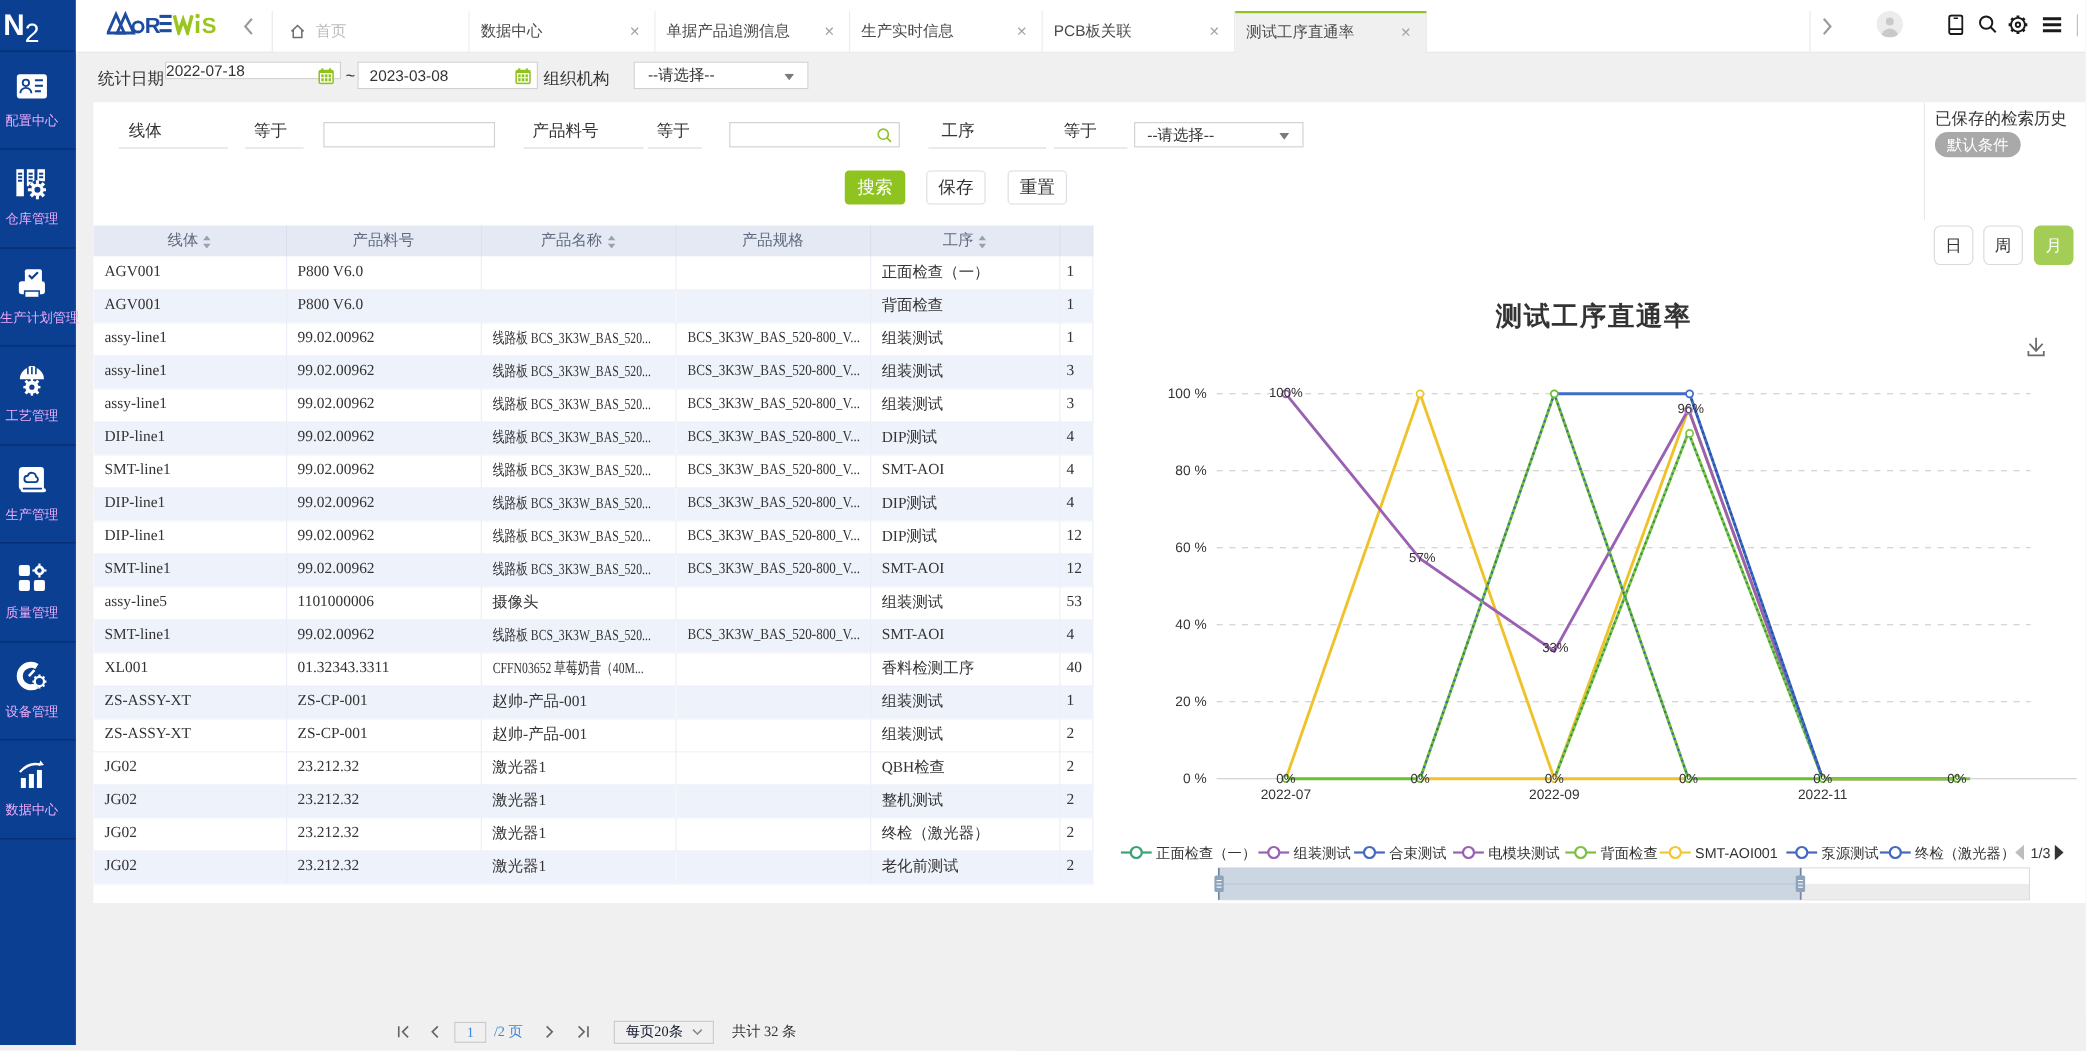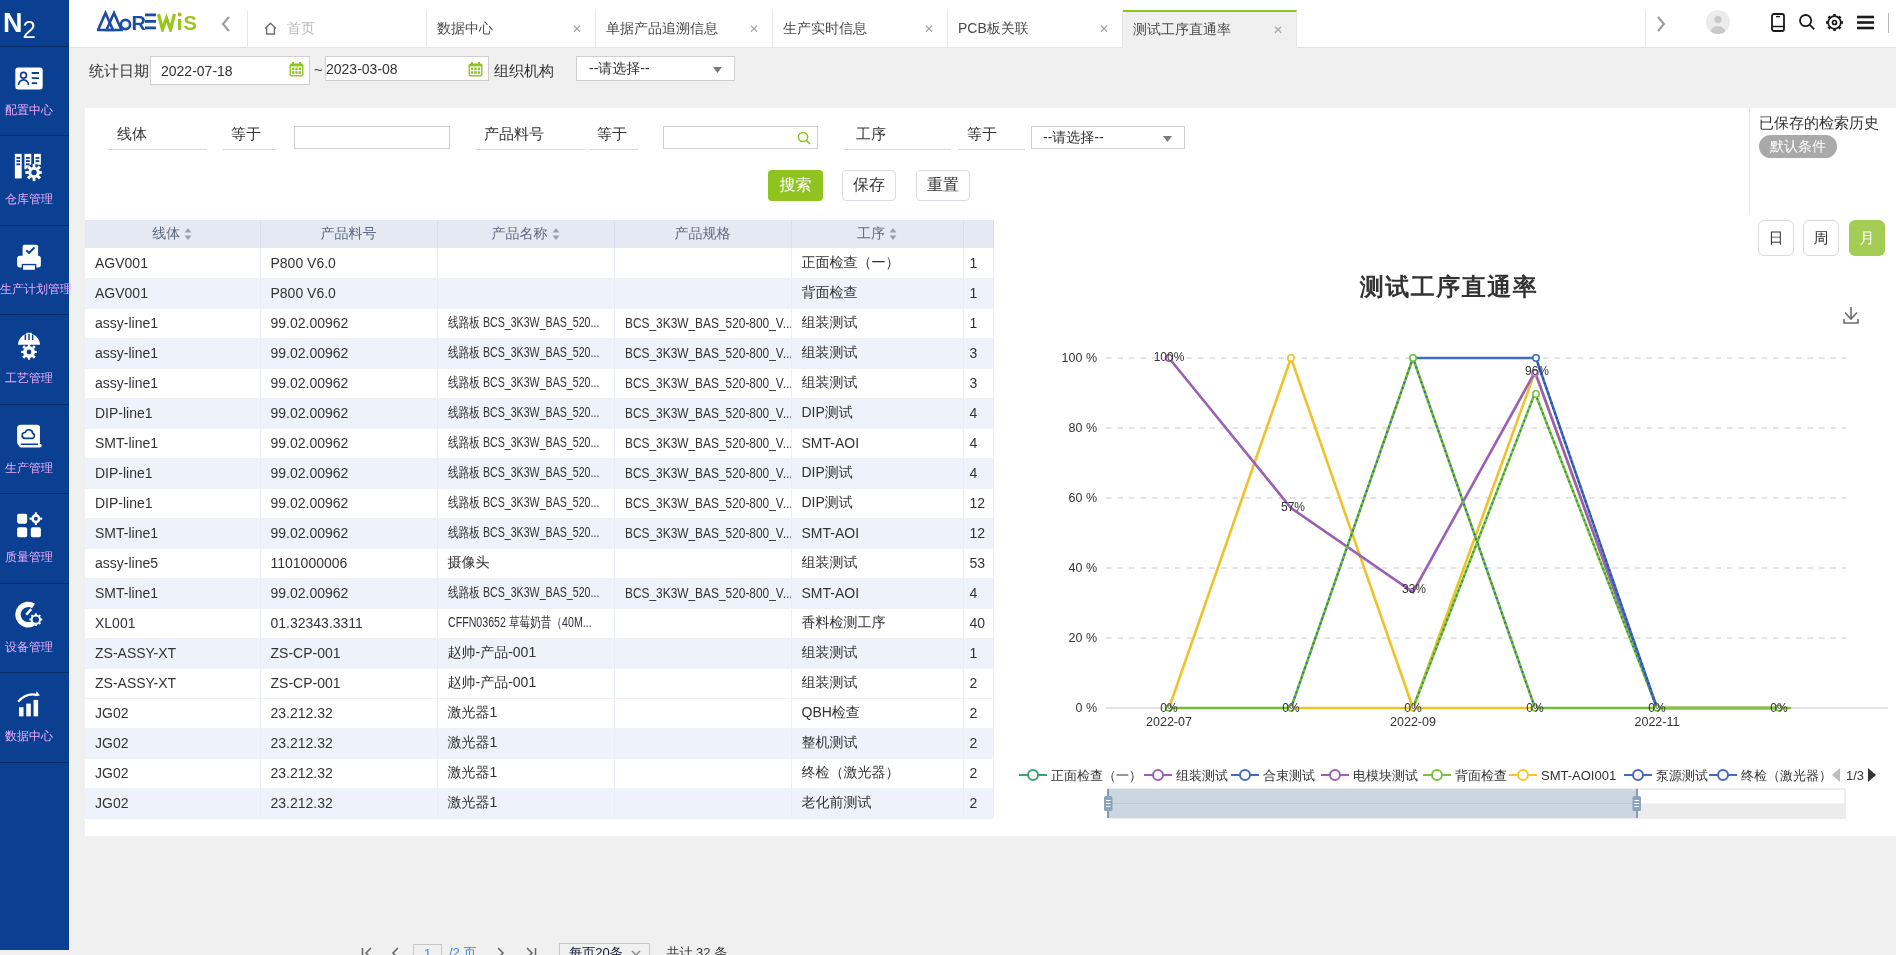--- a/index.html
+++ b/index.html
@@ -24,21 +24,21 @@
 .tab:first-child { border-left:1px solid #e8e8e8; }
 .tab .x { position:absolute; right:13px; color:#a3a3a3; font-size:12px; font-family:"Liberation Sans",sans-serif; }
 .tab.active { background:#f0f0f0; border-top:2px solid #8fc31f; border-bottom:none; }
 #tbright-border { position:absolute; left:1576px; top:10px; width:1px; height:37px; background:#e8e8e8; }
 
 
 .lbl15 { font-size:15px; color:#333; }
 .inputbox { position:absolute; background:#fff; border:1px solid #cfcfcf; font-size:14px; color:#333; display:flex; align-items:center; }
 
 
-#panel { left:85px; top:108px; width:1811px; height:728px; background:#fff; }
+#panel { left:85px; top:93px; width:1811px; height:728px; background:#fff;font-family:Liberation Serif, serif; }
 .ulabel { position:absolute; border-bottom:1px solid #d9d9d9; height:25px; font-size:15px; color:#333; }
 .btn { position:absolute; height:31px; border-radius:4px; font-size:16px; display:flex; align-items:center; justify-content:center; }
 
 
 #tbl { position:absolute; left:0px; top:112px; width:908px; border-collapse:collapse; table-layout:fixed; font-size:14px; }
 #tbl th { height:28px; background:#e4e9f4; color:#606a7e; font-weight:normal; border-right:1px solid #d9dfee; }
 #tbl td { height:30px; color:#333; border-right:1px solid #e9edf6; border-bottom:1px solid #eef1f8; padding-left:10px; white-space:nowrap; overflow:hidden; }
 #tbl tr.even td { background:#eef2fb; }
 #tbl td:last-child { padding-left:6px; }
 .caret { display:inline-block; vertical-align:middle; margin-left:4px; }
@@ -287,33 +287,33 @@
           <line x1="0" y1="2" x2="17" y2="2"></line>
           <line x1="0" y1="7.5" x2="17" y2="7.5"></line>
           <line x1="0" y1="13" x2="17" y2="13"></line>
         </g>
       </svg>
     <div style="position:absolute;left:1819px;top:13px;width:1px;height:20px;background:#bbb"></div>
   </div>
 
   <div class="abs" id="daterow" style="left:0;top:48px;width:1896px;height:45px">
     <span class="abs lbl15" style="left:89px;top:14px;position:absolute">统计日期</span>
-    <div class="inputbox" style="left:150px;top:8px;width:160px;height:29px;padding-left:10px">2022-07-18
+    <div class="inputbox" style="left:150px;top:8px;width:160px;height:16px;">2022-07-18
       <svg style="position:absolute;right:5px;top:5px" width="15" height="15" viewBox="0 0 15 15">
           <rect x="0.5" y="1.5" width="14" height="13" rx="2" fill="#8fc31f"></rect>
           <rect x="3" y="0" width="2" height="4" fill="#8fc31f"></rect>
           <rect x="10" y="0" width="2" height="4" fill="#8fc31f"></rect>
           <rect x="2.5" y="5" width="10" height="7.5" fill="none" stroke="#fff" stroke-width="1.2"></rect>
           <line x1="5.8" y1="5" x2="5.8" y2="12.5" stroke="#fff" stroke-width="1"></line>
           <line x1="9.2" y1="5" x2="9.2" y2="12.5" stroke="#fff" stroke-width="1"></line>
           <line x1="2.5" y1="8.7" x2="12.5" y2="8.7" stroke="#fff" stroke-width="1"></line>
         </svg>
     </div>
     <span class="abs" style="left:314px;top:13px;font-size:15px;color:#333;position:absolute">~</span>
-    <div class="inputbox" style="left:325px;top:8px;width:164px;height:25px;padding-left:0">2023-03-08
+    <div class="inputbox" style="left:325px;top:8px;width:164px;height:25px;padding-left:10px">2023-03-08
       <svg style="position:absolute;right:5px;top:5px" width="15" height="15" viewBox="0 0 15 15">
           <rect x="0.5" y="1.5" width="14" height="13" rx="2" fill="#8fc31f"></rect>
           <rect x="3" y="0" width="2" height="4" fill="#8fc31f"></rect>
           <rect x="10" y="0" width="2" height="4" fill="#8fc31f"></rect>
           <rect x="2.5" y="5" width="10" height="7.5" fill="none" stroke="#fff" stroke-width="1.2"></rect>
           <line x1="5.8" y1="5" x2="5.8" y2="12.5" stroke="#fff" stroke-width="1"></line>
           <line x1="9.2" y1="5" x2="9.2" y2="12.5" stroke="#fff" stroke-width="1"></line>
           <line x1="2.5" y1="8.7" x2="12.5" y2="8.7" stroke="#fff" stroke-width="1"></line>
         </svg>
     </div>

